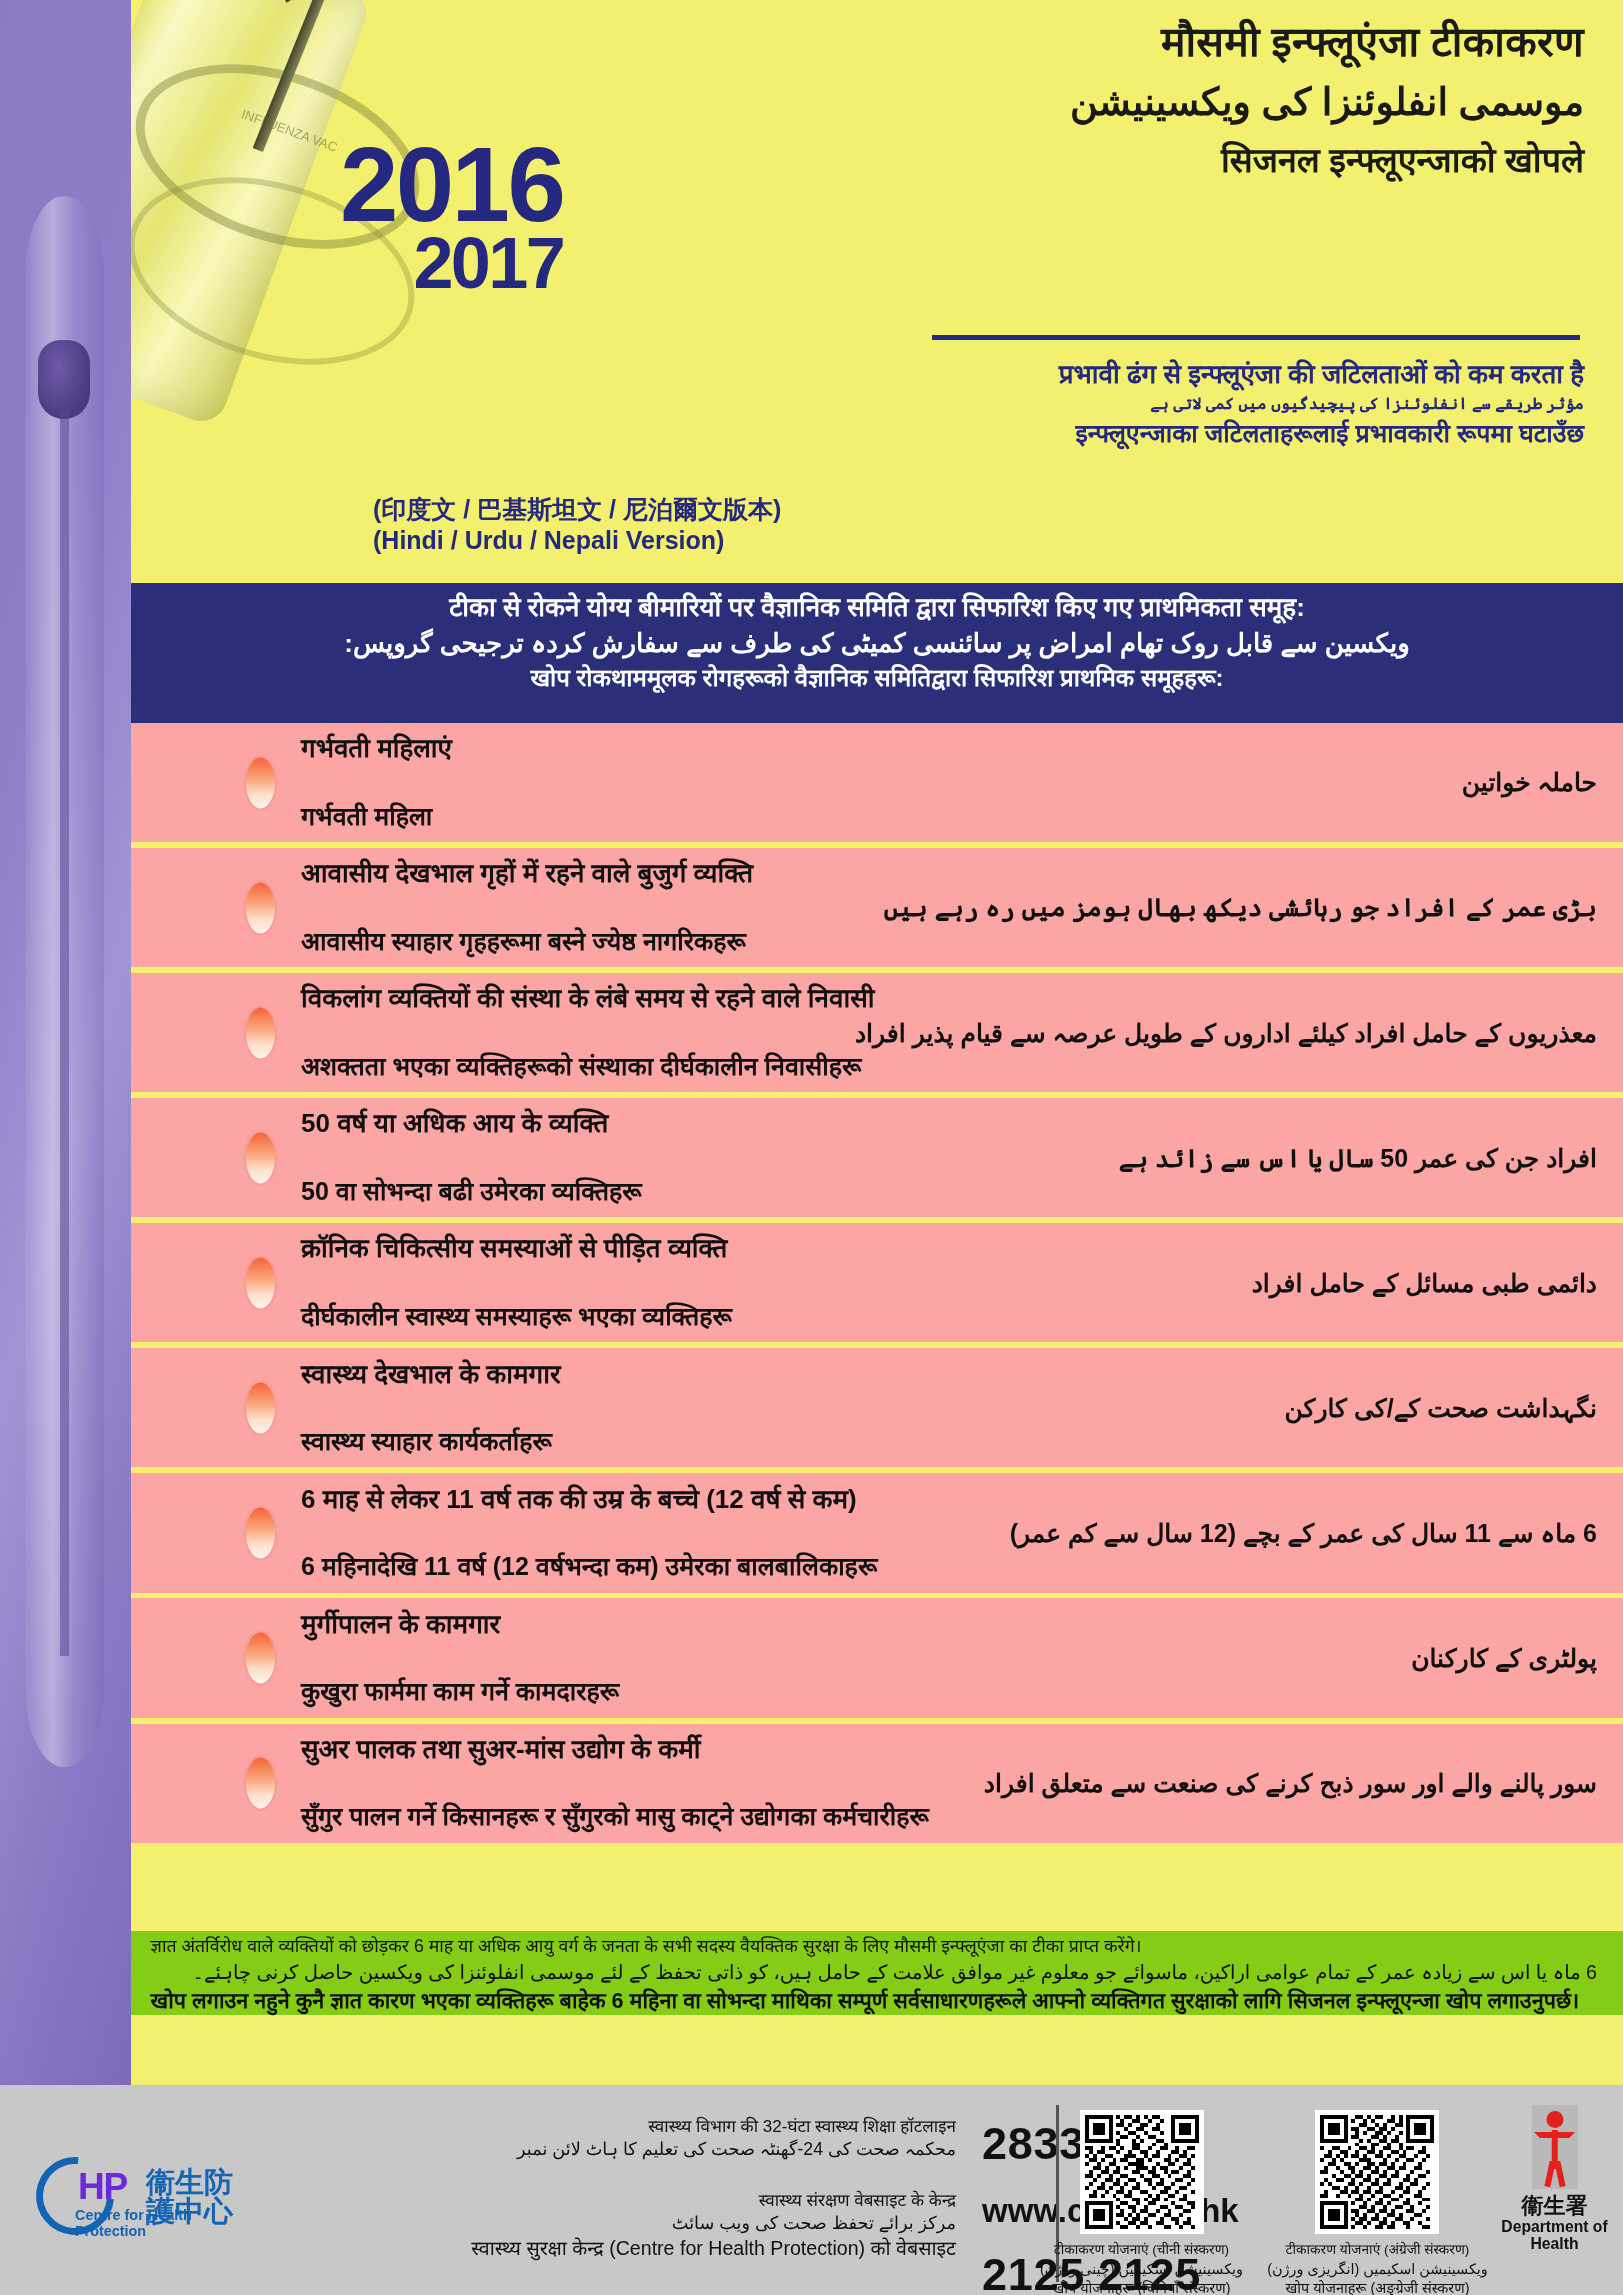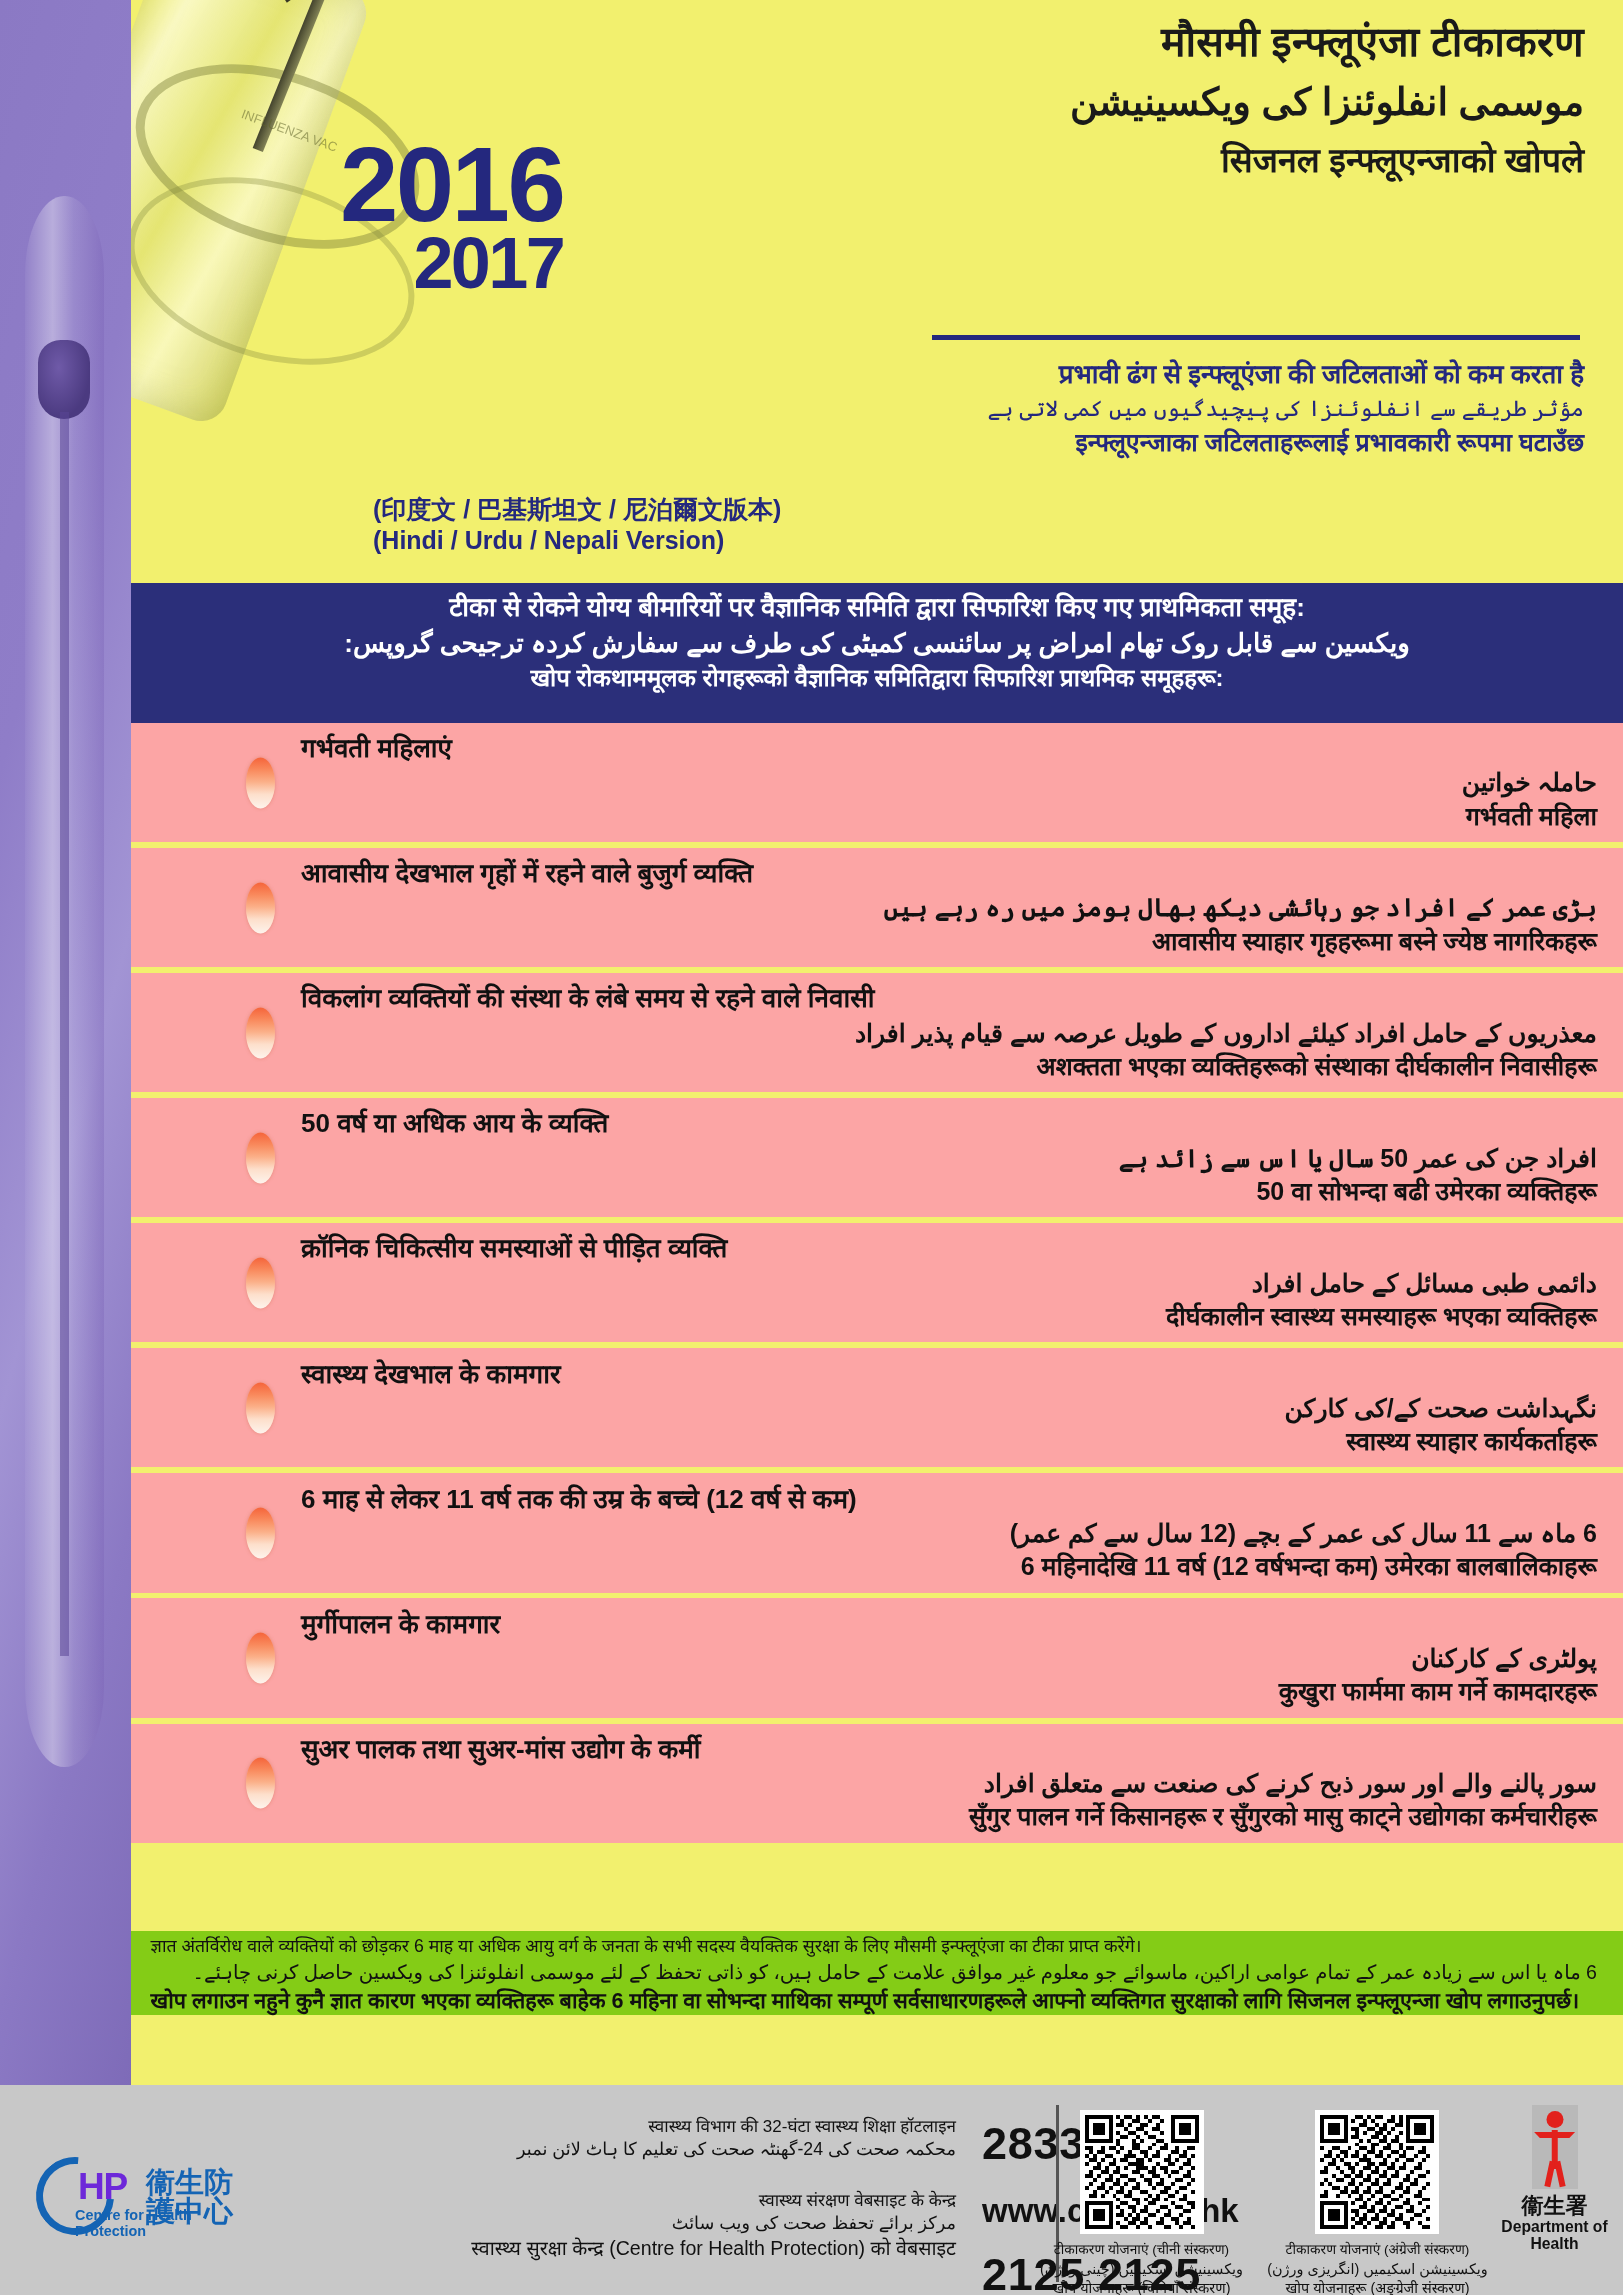--- a/index.html
+++ b/index.html
@@ -89,21 +89,21 @@
   .year .y2{font-size:72px;display:block;text-align:right;margin-top:-3.9px;}
 
   .divider-line{
     position:absolute;right:43px;top:335px;width:648px;height:4.6px;background:#24287e;
   }
 
   .sub-block{
     position:absolute;right:39px;top:357px;width:1047px;text-align:right;color:#24287e;
   }
   .s-hi{font-size:26px;line-height:1.35;font-weight:600;}
-  .s-ur{font-size:22px;line-height:1.5;font-weight:400;direction:rtl;}
+  .s-ur{font-size:16px;line-height:1.5;font-weight:700;direction:rtl;}
   .s-ne{font-size:25px;line-height:1.4;font-weight:600;}
 
   .version{
     position:absolute;left:242px;top:494px;color:#24287e;
     font-size:25px;font-weight:700;line-height:1.25;
   }
 
   
   .banner{
     position:absolute;left:131px;top:583px;width:1492px;height:141px;
@@ -123,21 +123,21 @@
     padding:9.2px 26px 10.5px 170px;box-sizing:border-box;min-height:98px;
   }
   .bullet{
     position:absolute;left:115px;top:50%;transform:translateY(-50%);
     width:29px;height:51px;border-radius:50%;
     background:linear-gradient(180deg,#f5643a 0%,#f98b5e 25%,#fbb089 48%,#fddfcb 72%,#fdf3ec 100%);
     box-shadow:0 0 3.9px rgba(180,90,40,.35);
   }
   .r-hi{font-size:26px;line-height:1.24;color:#111;font-weight:600;}
   .r-ur{font-size:25px;line-height:1.45;color:#111;font-weight:600;direction:rtl;text-align:right;}
-  .r-ne{font-size:25px;line-height:1.24;color:#111;font-weight:600;text-align:right;}
+  .r-ne{font-size:25px;line-height:1.24;color:#111;font-weight:600;}
 
   
   .footnote{
     position:absolute;left:131px;top:1931px;width:1492px;
     padding:3.9px 26px 0 19.6px;box-sizing:border-box;background:#84cc16;
   }
   .f-hi{font-size:17.7px;line-height:1.3;color:#111;}
   .f-ur{font-size:19.6px;line-height:1.5;color:#111;direction:rtl;text-align:right;}
   .f-ne{font-size:21.6px;line-height:1.3;color:#111;font-weight:600;}
 

